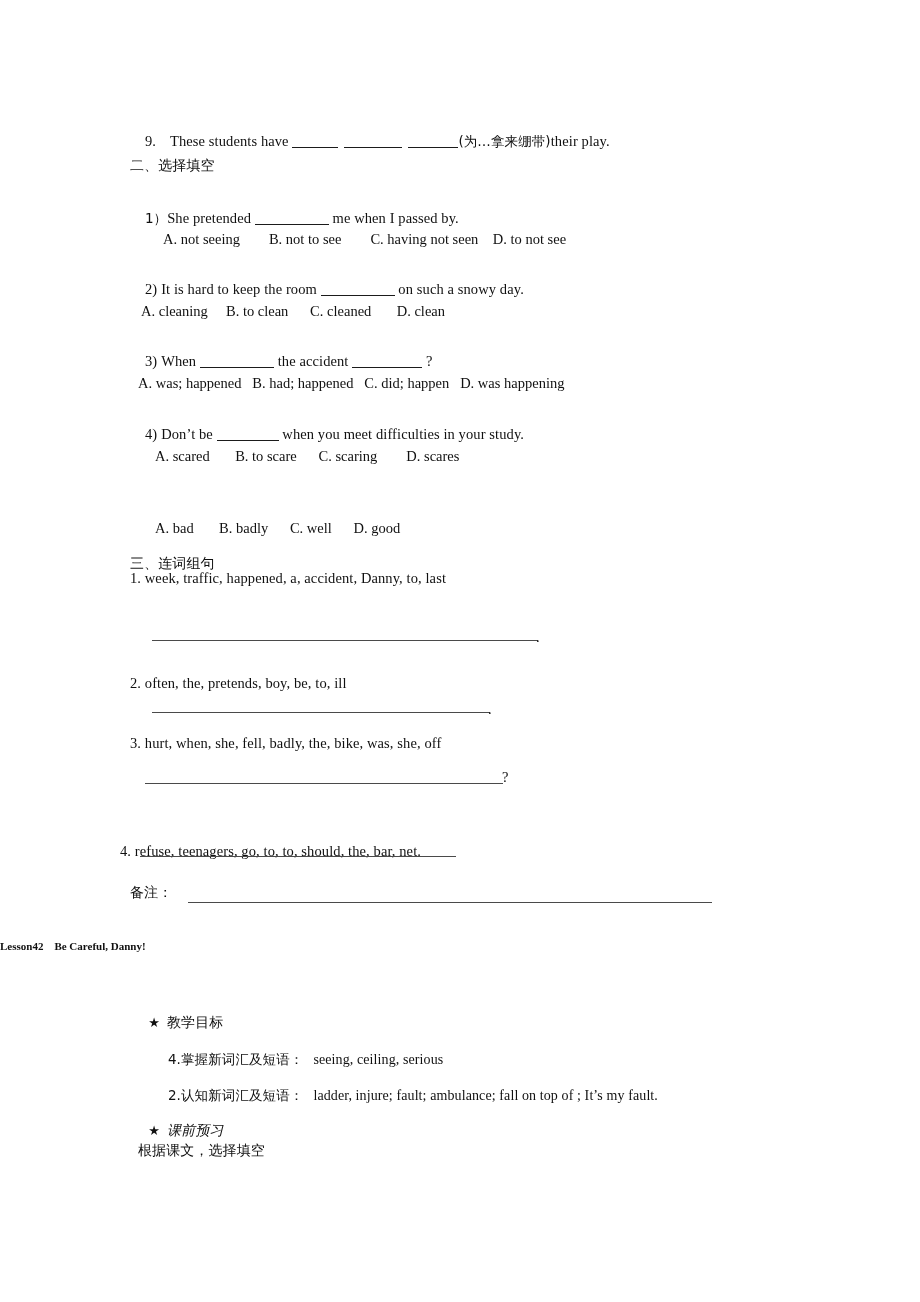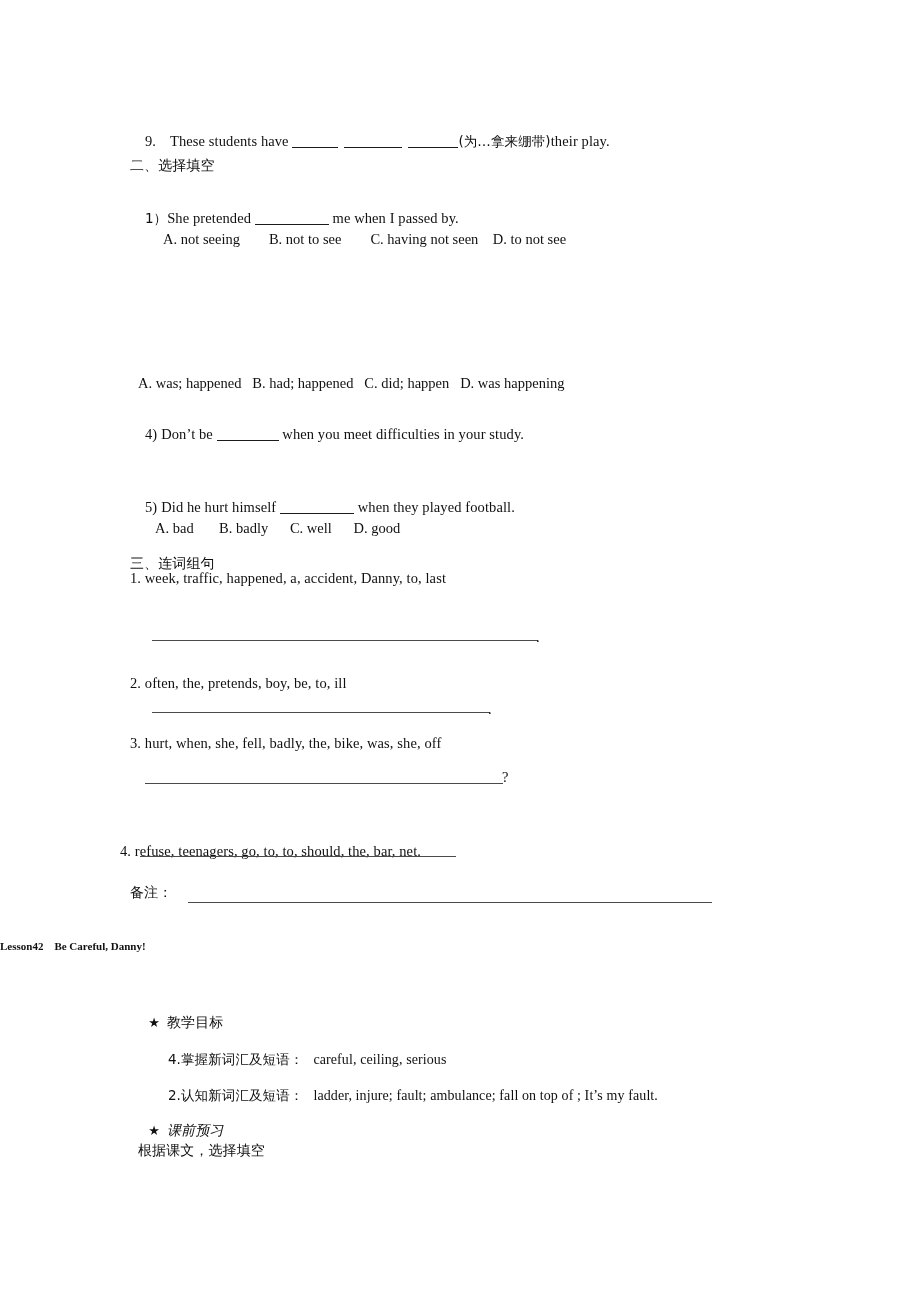--- a/index.html
+++ b/index.html
@@ -88,30 +88,35 @@
     <span>9.</span><span style="display:inline-block;width:14px;"></span><span>These students have </span><span class="blank" style="width:46px;"></span><span style="display:inline-block;width:6px;"></span><span class="blank" style="width:58px;"></span><span style="display:inline-block;width:6px;"></span><span class="blank" style="width:50px;"></span><span class="mix-cn">(为…拿来绷带)</span><span>their play.</span>
   </div>
 
   <div class="ln cn" style="left:130px; top:158px;">二、选择填空</div>
 
   <div class="ln eng" style="left:130px; top:195px;">
     <span class="mix-cn">1）</span><span>She pretended </span><span class="blank" style="width:74px;"></span><span> me when I passed by.</span>
   </div>
   <div class="opt-row" style="left:163px; top:231px;">A. not seeing        B. not to see        C. having not seen    D. to not see</div>
 
+  <div class="ln eng" style="left:130px; top:266px;">
+    <span>2)</span><span style="display:inline-block;width:4px;"></span><span>It is hard to keep the room </span><span class="blank" style="width:74px;"></span><span> on such a snowy day.</span>
+  </div>
+  <div class="opt-row" style="left:141px; top:303px;">A. cleaning     B. to clean      C. cleaned       D. clean</div>
 
+  <div class="ln eng" style="left:130px; top:338px;">
+    <span>3)</span><span style="display:inline-block;width:4px;"></span><span>When </span><span class="blank" style="width:74px;"></span><span> the accident </span><span class="blank" style="width:70px;"></span><span> ?</span>
+  </div>
   <div class="opt-row" style="left:138px; top:375px;">A. was; happened   B. had; happened   C. did; happen   D. was happening</div>
 
   <div class="ln eng" style="left:130px; top:411px;">
     <span>4)</span><span style="display:inline-block;width:4px;"></span><span>Don’t be </span><span class="blank" style="width:62px;"></span><span> when you meet difficulties in your study.</span>
   </div>
+  <div class="opt-row" style="left:155px; top:448px;">A. scared       B. to scare      C. scaring        D. scares</div>
 
-  <div class="ln eng" style="left:130px; top:484px;">
-    <span>5)</span><span style="display:inline-block;width:4px;"></span><span>Did he hurt himself </span><span class="blank" style="width:74px;"></span><span> when they played football.</span>
-  </div>
   <div class="opt-row" style="left:155px; top:520px;">A. bad       B. badly      C. well      D. good</div>
 
   <div class="ln cn" style="left:130px; top:556px;">三、连词组句</div>
 
   <div class="ln eng" style="left:130px; top:571px;">1. week, traffic, happened, a, accident, Danny, to, last</div>
   <div class="rule" style="left:152px; top:640px; width:386px;"></div>
   <div class="rule-end" style="left:536px; top:629px;">.</div>
 
   <div class="ln eng" style="left:130px; top:676px;">2. often, the, pretends, boy, be, to, ill</div>
   <div class="rule" style="left:152px; top:712px; width:338px;"></div>
@@ -128,21 +133,21 @@
   <div class="ln cn" style="left:130px; top:885px;">备注：</div>
   <div class="rule" style="left:188px; top:902px; width:524px;"></div>
 
   <div class="title-line" style="top:940px;">Lesson42    Be Careful, Danny!</div>
 
   <div class="ln cn" style="left:130px; top:1000px;">
     <span class="star">★</span><span style="display:inline-block;width:7px;"></span><span>教学目标</span>
   </div>
 
   <div class="ln" style="left:153px; top:1036px;">
-    <span class="mix-cn">4.掌握新词汇及短语：</span><span style="display:inline-block;width:10px;"></span><span class="eng" style="font-size:14px;">careful, ceiling, serious</span>
+    <span class="mix-cn">4.掌握新词汇及短语：</span><span style="display:inline-block;width:10px;"></span><span class="eng" style="font-size:14px;">seeing, ceiling, serious</span>
   </div>
 
   <div class="ln" style="left:153px; top:1072px;">
     <span class="mix-cn">2.认知新词汇及短语：</span><span style="display:inline-block;width:10px;"></span><span class="eng" style="font-size:14px;margin-top:20px;">ladder, injure; fault; ambulance; fall on top of ; It’s my fault.</span>
   </div>
 
   <div class="ln cn" style="left:130px; top:1108px;font-style:italic;">
     <span class="star">★</span><span style="display:inline-block;width:7px;"></span><span>课前预习</span>
   </div>
 

